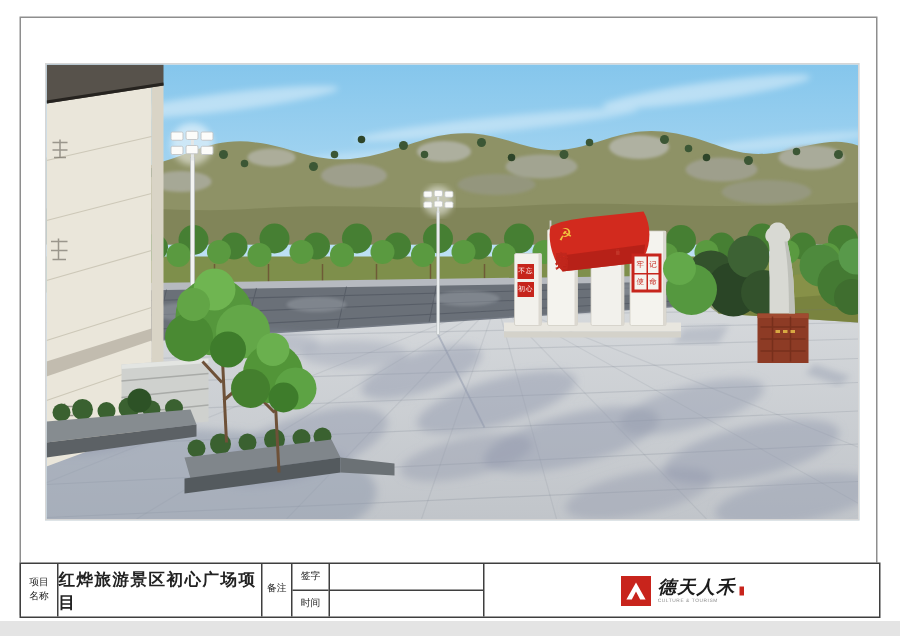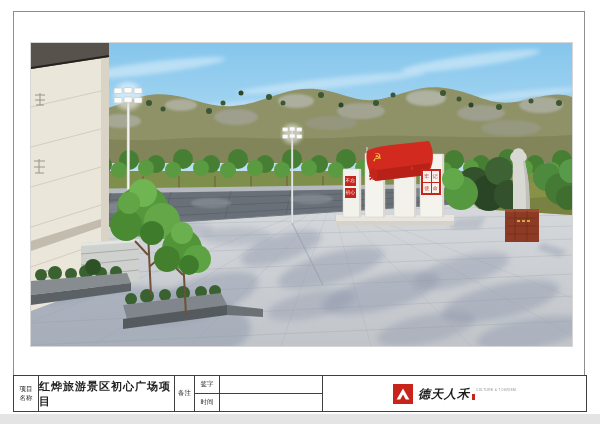--- a/index.html
+++ b/index.html
@@ -41,21 +41,21 @@
   .c-signlabels{width:25px;flex-direction:column;align-items:stretch;padding:0;}
   .c-signvalues{width:103px;flex-direction:column;align-items:stretch;padding:0;}
   .halfrow{flex:1;display:flex;align-items:center;justify-content:center;
     font-size:6.5px;box-sizing:border-box;}
   .halfrow.top{border-bottom:1px solid #3f3f3f;}
   .c-logo{flex:1;gap:5px;}
   .logo-mark{width:20px;height:20px;background:#c8241c;display:flex;
     align-items:center;justify-content:center;flex:0 0 auto;}
   .logo-text{font-family:"DejaVu Serif",serif;font-weight:bold;font-style:italic;
     font-size:12px;color:#1b1b1b;letter-spacing:1px;line-height:1;}
-  .logo-col{display:flex;flex-direction:row;align-items:flex-start;gap:1px;}
+  .logo-col{display:flex;flex-direction:column;align-items:flex-start;gap:1px;}
   .logo-row{display:flex;align-items:flex-end;gap:2px;}
   .logo-seal{width:3px;height:6px;background:#c8241c;}
   .logo-caption{font-size:3.2px;color:#8a8a8a;letter-spacing:.4px;}
 </style>
 </head>
 <body>
 
 <div class="sheet">
   <div class="sheet-border"></div>
 

